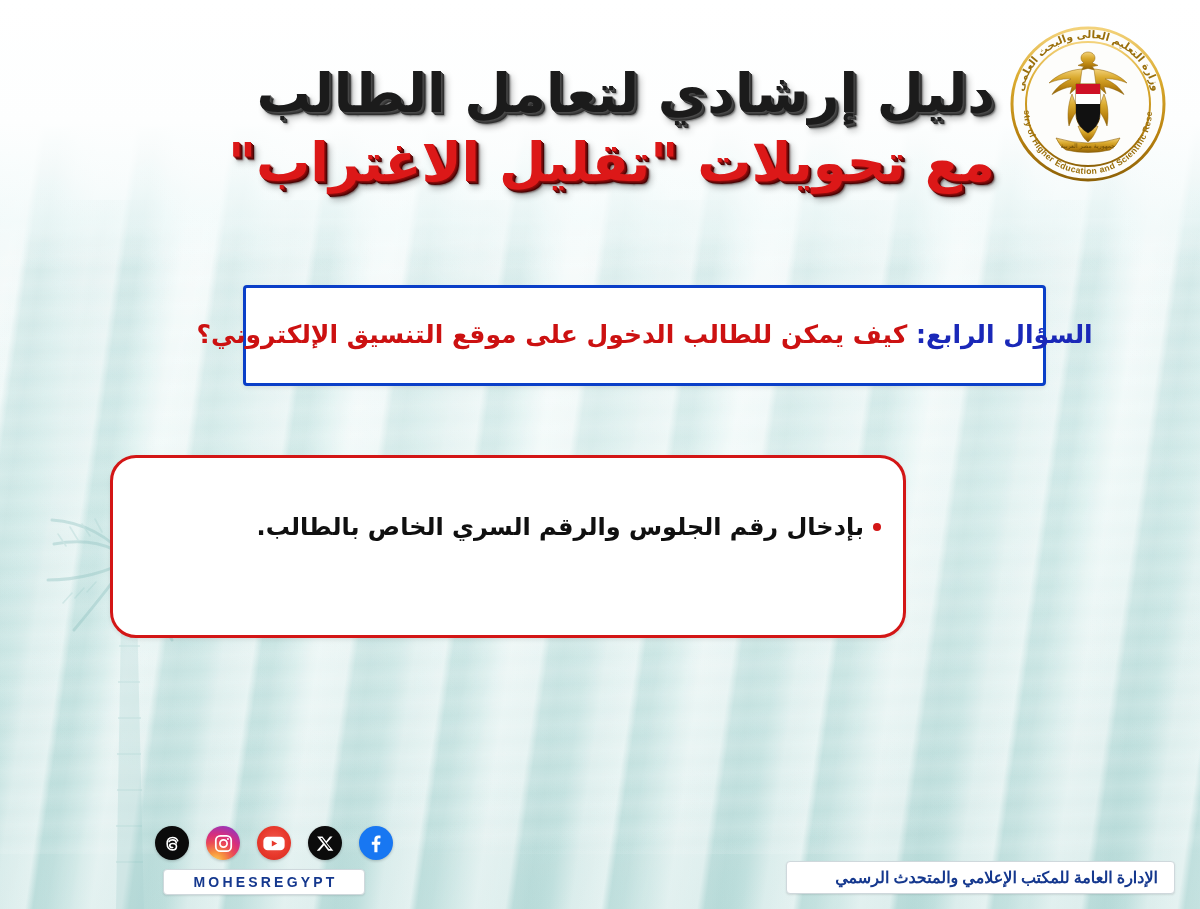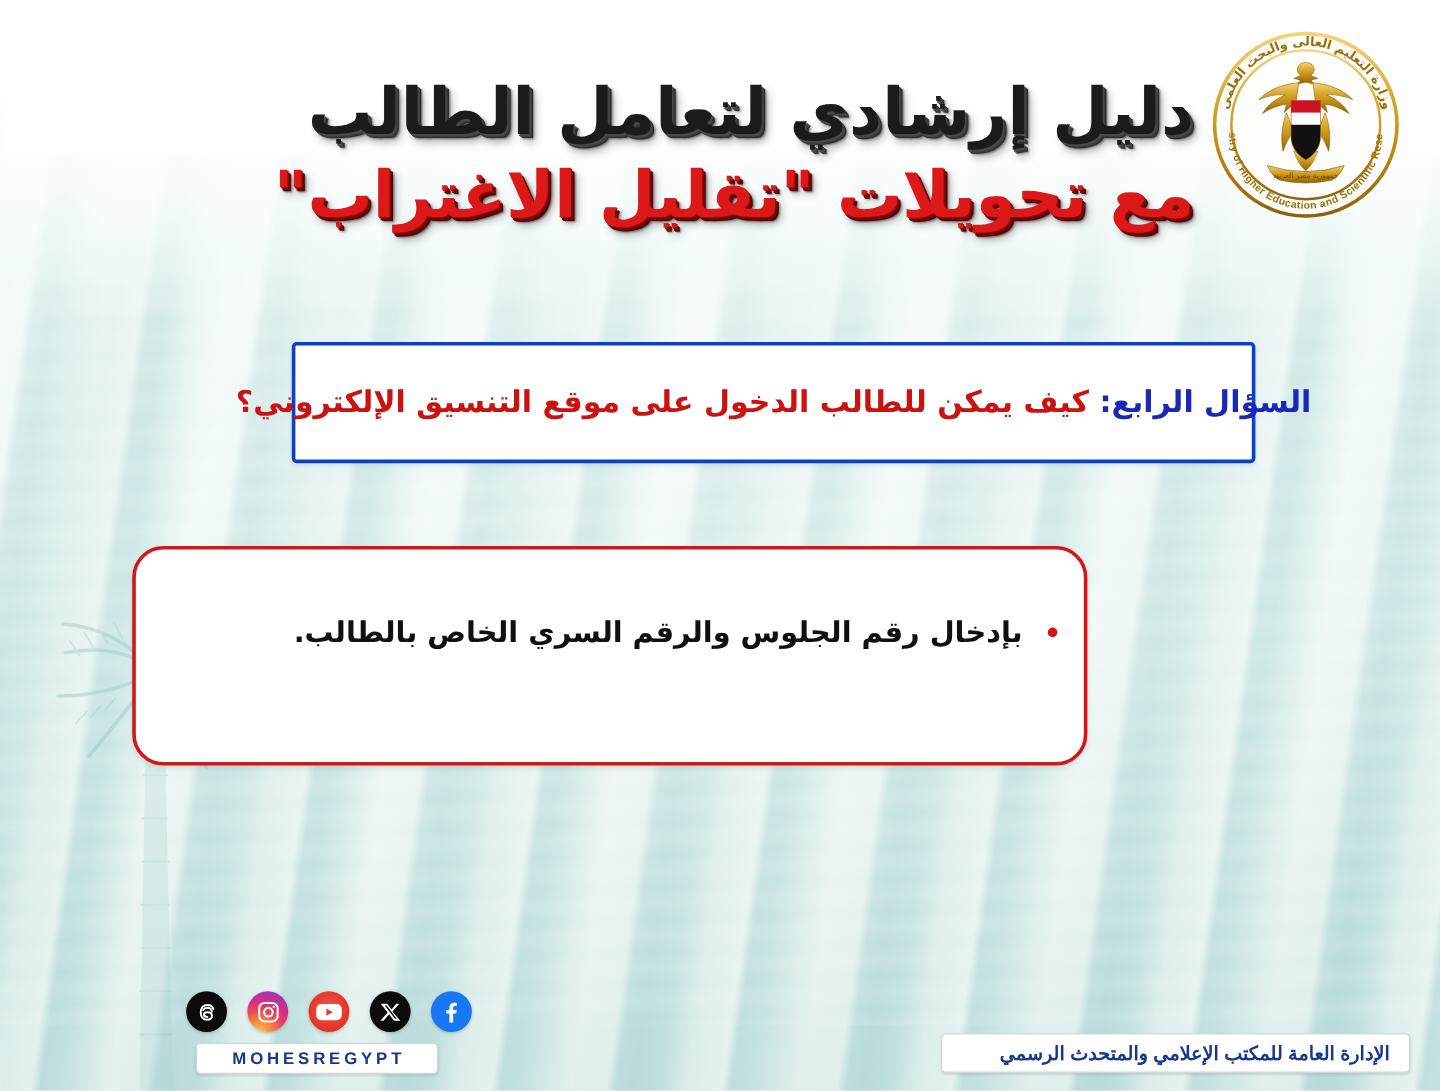--- a/index.html
+++ b/index.html
@@ -141,21 +141,21 @@
     border:3px solid #d31616;
     border-radius:26px;
     box-shadow:0 2px 4px rgba(0,0,0,.08);
   }
   .answer-list {
     list-style:none;
     position:absolute; right:22px; top:52px; left:22px;
   }
   .answer-item {
     direction:rtl; text-align:right;
-    display:flex; align-items:flex-start; gap:21px;
+    display:flex; align-items:flex-start; gap:9px;
     font-family:"DejaVu Sans", sans-serif;
     font-weight:bold; font-size:24px; line-height:1.45;
     color:#101010;
   }
   .answer-bullet {
     flex:0 0 auto;
     width:8px; height:8px; border-radius:50%;
     background:#d31616; margin-top:13px;
   }
   .answer-text { flex:1 1 auto; }
@@ -202,21 +202,21 @@
     position:absolute; right:25px; bottom:15px;
     height:33px; padding:0 16px;
     background:#ffffff;
     border:1px solid #cfd8dc;
     border-radius:4px;
     display:flex; align-items:center; justify-content:center;
     box-shadow:0 1px 2px rgba(0,0,0,.10);
   }
   .dept-text {
     direction:rtl;
-    font-family:Liberation Sans, sans-serif;
+    font-family:Liberation Serif, serif;
     font-weight:bold; font-size:16px;
     color:#15388e; white-space:nowrap;margin-left:32px;
   }
 </style>
 </head>
 <body>
 
 <div class="slide">
 
   <div class="bg-photo">

